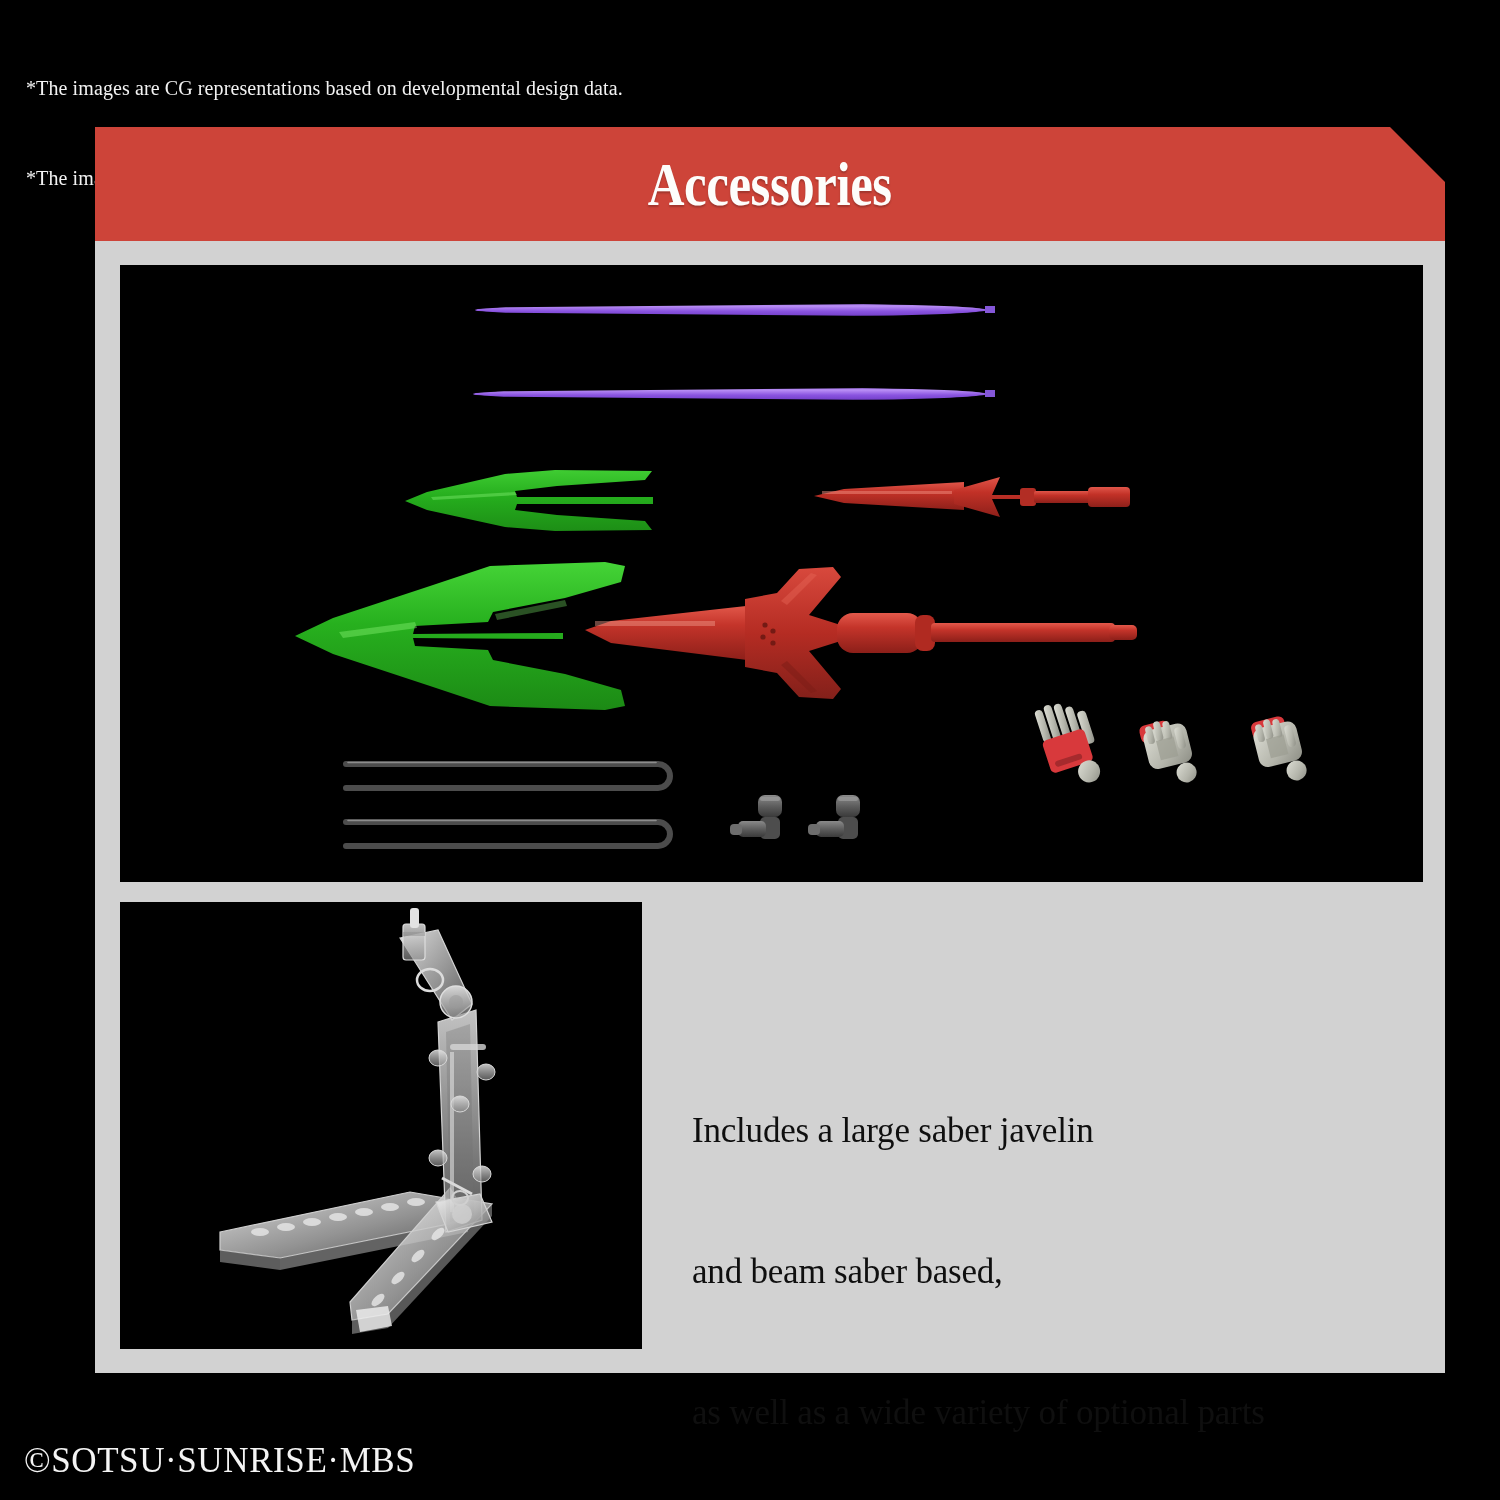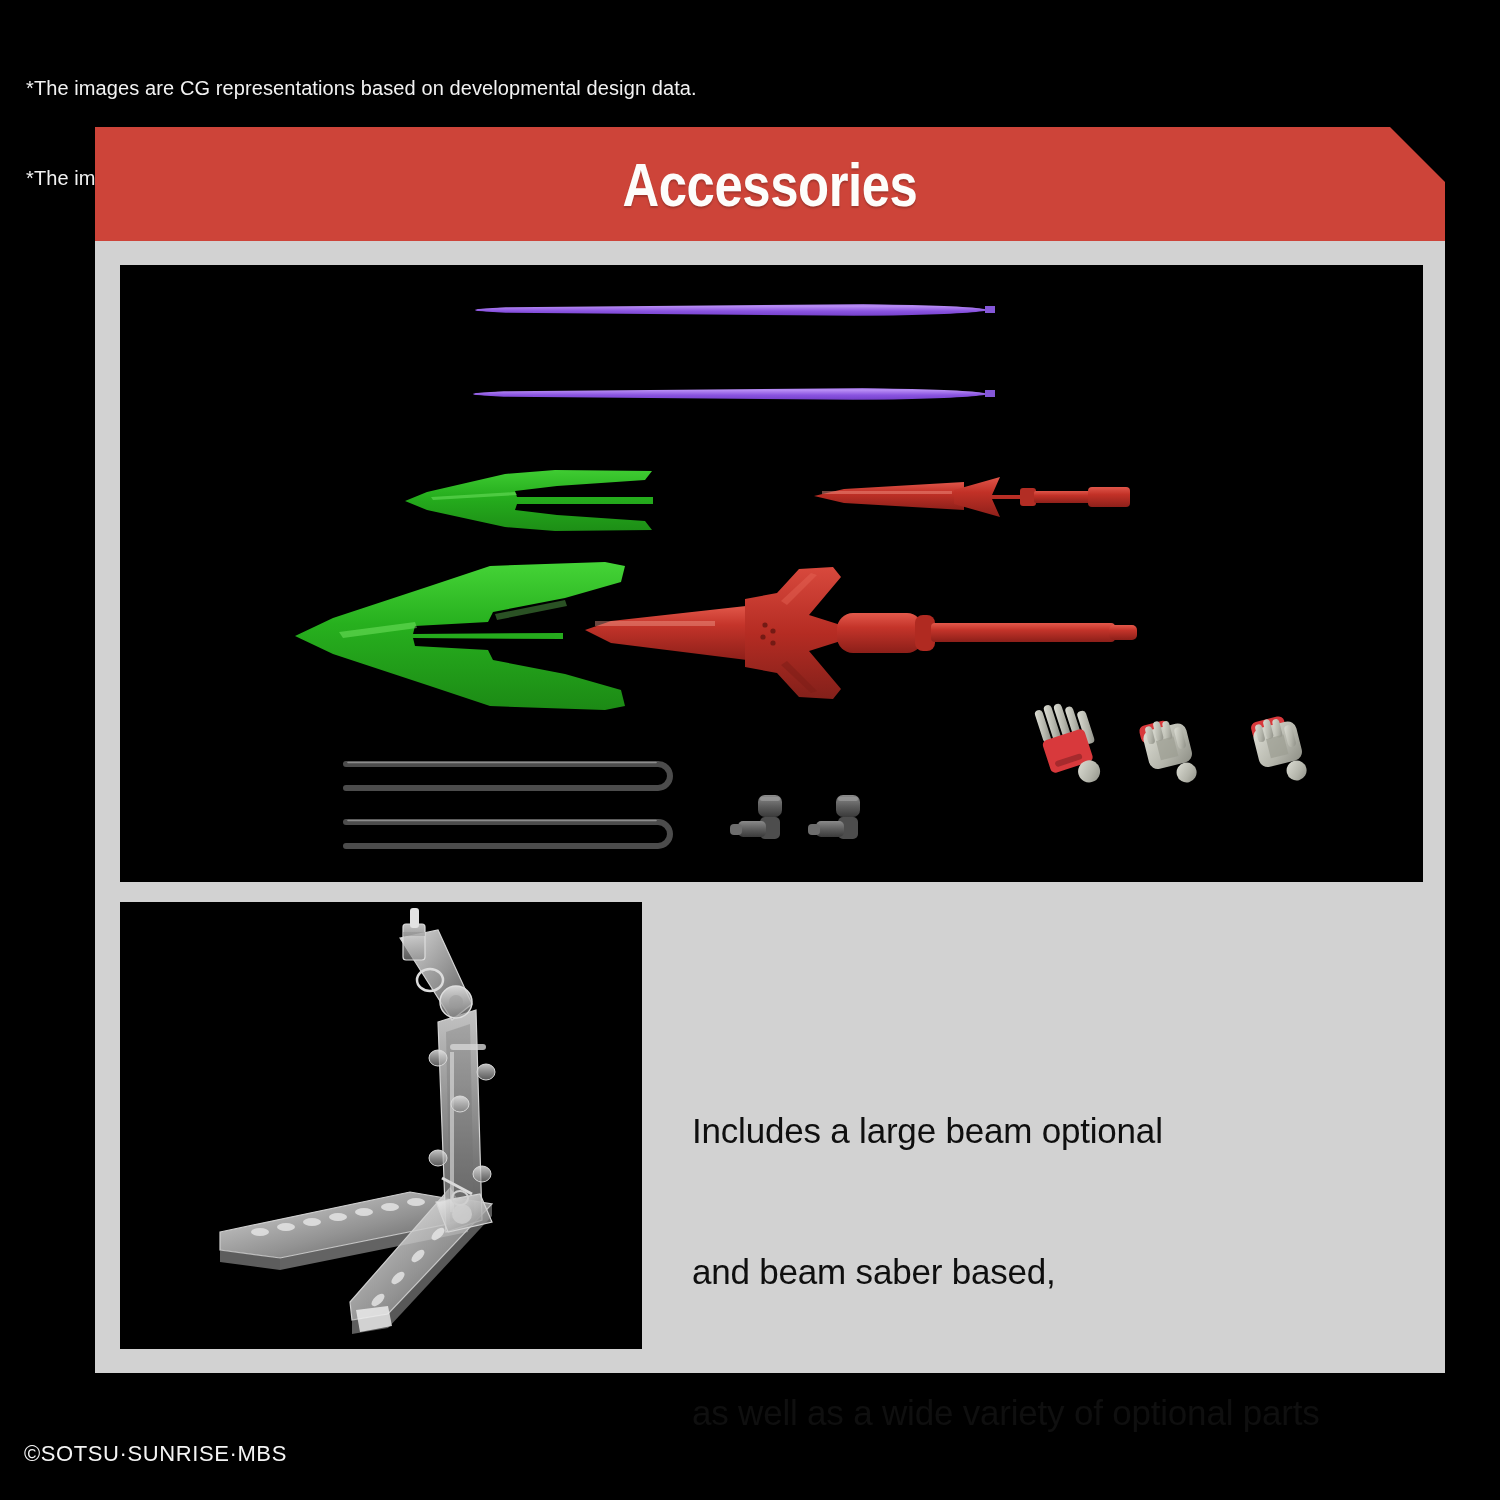--- a/index.html
+++ b/index.html
@@ -2,21 +2,21 @@
 <html><head>
 <meta charset="utf-8">
 <style>
   * { box-sizing: border-box; margin: 0; padding: 0; }
   html, body {
     width: 1500px; height: 1500px;
     background: #000;
     font-family: "Liberation Sans", sans-serif;
     overflow: hidden;
   }
-  .page { position: relative; width: 1500px; height: 1080px; background: #000; }
+  .page { position: relative; width: 1500px; height: 1080px; background: #000; font-family: Liberation Serif, serif; }
 
   
   .disclaimer {
     position: absolute; left: 26px; top: 13px;
     color: #f2f2f2;
     font-size: 20px;
     line-height: 30px;
     letter-spacing: .1px;
     white-space: pre;
   }
@@ -124,21 +124,21 @@
     letter-spacing: -0.2px;
     white-space: pre;
   }
   .caption div { white-space: pre; }
 
   
   .copyright {
     position: absolute;
     left: 24px; top: 1441px;
     color: #f4f4f4;
-    font-size: 22px;
+    font-size: 35px;
     letter-spacing: .6px;
     white-space: pre;
   }
 </style>
 </head>
 <body>
 
 <div class="page">
 
   <div class="disclaimer">
@@ -424,21 +424,21 @@
           <g>
             <path d="M316,300 L360,292 L372,320 L328,330 Z" fill="url(#clr)" stroke="#d4d4d4" stroke-width="1.2"></path>
             <circle cx="342" cy="312" r="10" fill="#cfcfcf" opacity=".8"></circle>
             <path d="M322,276 L352,292" stroke="#dadada" stroke-width="3" fill="none"></path>
             <ellipse cx="340" cy="296" rx="8" ry="7" fill="none" stroke="#d0d0d0" stroke-width="2"></ellipse>
           </g>
         </svg>
       </div>
 
       <div class="caption">
-        <div>Includes a large beam optional</div>
+        <div>Includes a large saber javelin</div>
         <div>and beam saber based,</div>
         <div>as well as a wide variety of optional parts</div>
         
       </div>
 
     </div>
   </div>
 
   <div class="copyright">©SOTSU·SUNRISE·MBS</div>
 

